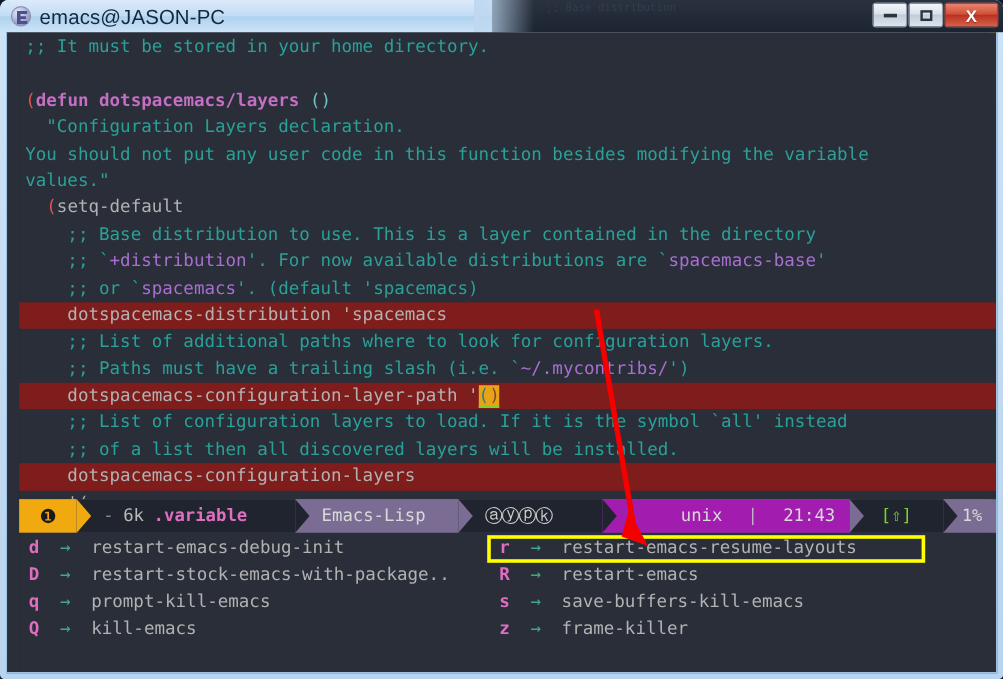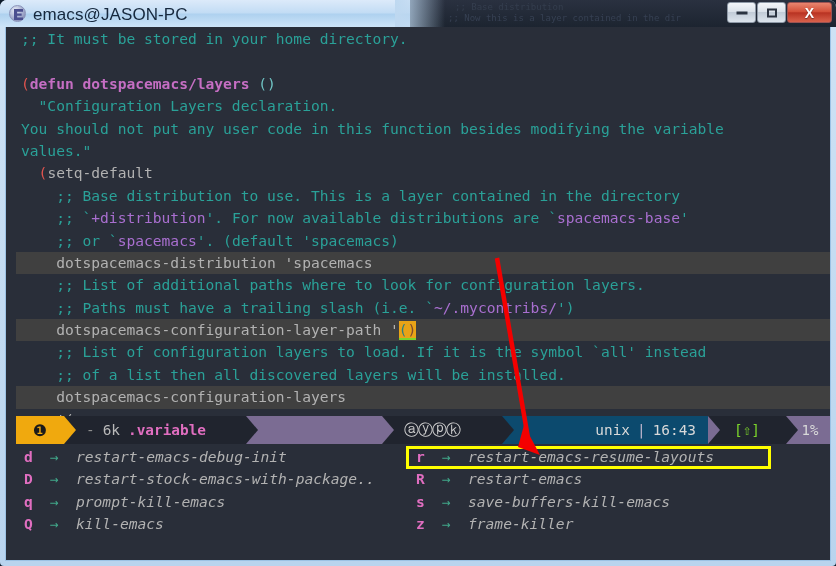--- a/index.html
+++ b/index.html
@@ -112,21 +112,21 @@
     width: 816px; height: 389px;
     background: #292e39;
     font-family: "DejaVu Sans Mono", monospace;
     font-size: 14.6px;
     line-height: 22.4px;
     color: #b2b2b2;
     padding-top: 1px;
     white-space: pre;
   }
   .ln { height: 22.4px; position: relative; padding-left: 5px; }
-  .ln.hl { background: #404040; }
+  .ln.hl { background: #7f1d1d; }
   .cmt { color: #2aa198; }
   .kw  { color: #c56ec3; font-weight: bold; }
   .paren { color: #e0544f; }
   .paren2 { color: #6fc3c3; }
   .str { color: #2aa198; }
   .pur { color: #a96fd0; }
   .pl  { color: #b2b2b2; }
   .cursor-box {
     background: #e8a317; color: #292e39;
     border-bottom: 2px solid #7bd42b;
@@ -175,25 +175,25 @@
   .seg-flags {
     left: 366px; width: 120px;
     background: #20242e;
     padding-left: 22px;
     color: #d0d0d0;
     letter-spacing: -1px;
     font-size: 15px;
   }
   .seg-mid {
     left: 486px; width: 206px;
-    background: #0c4a6e;
+    background: #a21caf;
     justify-content: flex-end;
     padding-right: 12px;
     color: #d9d9d9;
-    gap: 7px;
+    gap: 21px;
   }
   .seg-mid .bar { color: #bdb4cc; }
   .seg-vc {
     left: 692px; width: 78px;
     background: #20242e;
     justify-content: center;
     color: #7bd42b;
     letter-spacing: 0px;
   }
   .seg-pct {
@@ -221,21 +221,21 @@
     line-height: 22.4px;
     color: #b2b2b2;
     white-space: pre;
   }
   .wk-col { position: absolute; top: 2px; }
   .wk-col.left { left: 8px; }
   .wk-col.right { left: 400px; }
   .wkrow { height: 22.4px; display: flex; align-items: center; }
   .wk-key { color: #e06ec0; font-weight: bold; width: 26px; display: inline-block;}
   .wk-arr { color: #41a88a; width: 26px; display: inline-block; }
-  .wk-cmd { color: #b2b2b2; font-style: italic; }
+  .wk-cmd { color: #b2b2b2; }
   .wk-prompt { position: absolute; left: 8px; top: 92px; color: #b2b2b2; }
   .wk-prompt .g { color: #41a88a; }
   .wk-hl {
     position: absolute; left: 390px; top: 2px;
     width: 365px; height: 23px;
     border: 3px solid #ffff00;
     box-sizing: border-box;
   }
 
   
@@ -243,21 +243,20 @@
 </style>
 </head>
 <body>
 
 <div id="app">
 
   <div class="titlebar">
     <div class="tb-bg-left"></div>
     <div class="tb-bg-right"></div>
     <div class="tb-ghost">;; Base distribution</div>
-    <div class="tb-ghost tb-ghost2">;; Now this is a layer contained in the dir</div>
     <div class="tb-fade"></div>
     <div class="tb-icon"></div>
     <div class="tb-title">emacs@JASON-PC</div>
     <div class="wbtns">
       <div class="wbtn">
           <div class="g min"></div>
         </div>
       <div class="wbtn">
           <div class="g max"></div>
         </div>
@@ -279,29 +278,30 @@
       <div class="seg seg-win">❶</div>
       <div class="arrowR" style="left:48px;border-left:12px solid #f0a90e;z-index:4;"></div>
 
       <div class="seg seg-buf">
         <span class="dash">-</span>
         <span class="size">6k</span>
         <span class="bname">.variable</span>
       </div>
       <div class="tri" style="left:230px;border-left:12px solid #20242e;"></div>
 
+      <div class="seg seg-mode">Emacs-Lisp</div>
       <div class="tri" style="left:366px;border-left:12px solid #7b6c93;"></div>
 
       <div class="seg seg-flags">ⓐⓨⓟⓚ</div>
       <div class="tri" style="left:486px;border-left:12px solid #20242e;"></div>
 
       <div class="seg seg-mid">
         <span>unix</span>
         <span class="bar">|</span>
-        <span>16:43</span>
+        <span>21:43</span>
       </div>
       <div class="tri" style="left:692px;border-left:12px solid #7b6c93;"></div>
 
       <div class="seg seg-vc">[⇧]</div>
       <div class="tri" style="left:770px;border-left:12px solid #20242e;"></div>
 
       <div class="seg seg-pct">1%</div>
     </div>
 
     <div class="wk">

